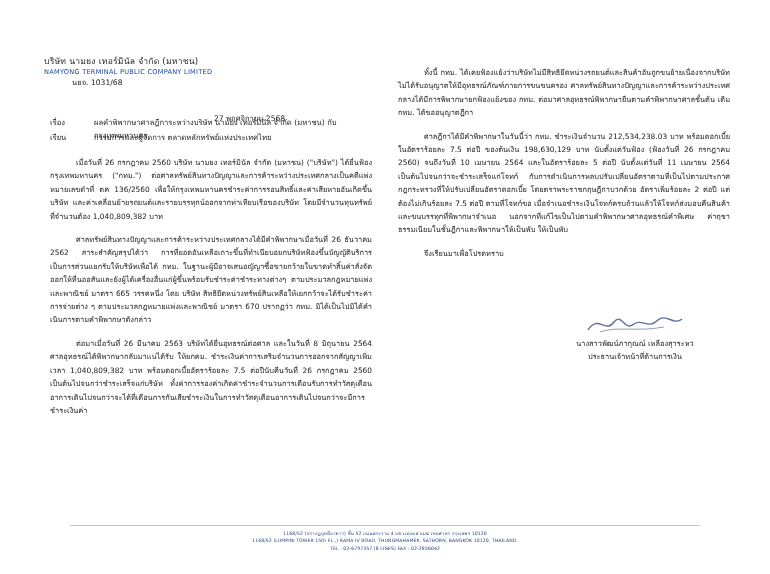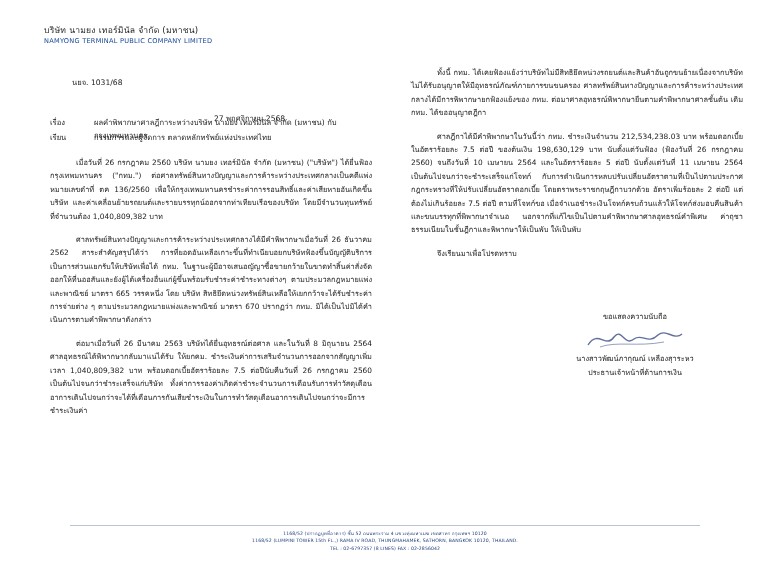--- a/index.html
+++ b/index.html
@@ -45,20 +45,21 @@
   .logo-sub {
     font-size: 5.2px;
     font-weight: bold;
     color: #14459a;
     letter-spacing: 0.6px;
     line-height: 7px;
   }
   .company-block {
     margin-left: 10px;
     padding-top: 6px;
+    margin-top: 31px;
   }
   .company-th {
     font-size: 8.6px;
     color: #1c1c1c;
     letter-spacing: 0.2px;
     line-height: 12px;
   }
   .company-en {
     font-size: 6.6px;
     color: #14459a;
@@ -101,21 +102,21 @@
 
   
   .col {
     position: absolute;
     font-size: 7.4px;
     color: #1a1a1a;
     text-align: justify;
     line-height: 13.4px;
   }
   .col.left  { left: 50px;  top: 156px; width: 322px; }
-  .col.right { left: 411px; top: 66px;  width: 332px; }
+  .col.right { left: 398px; top: 66px;  width: 332px; }
   .para {
     margin: 0 0 10px 0;
     text-indent: 26px;
   }
 
   
   .sign {
     position: absolute;
     left: 540px;
     top: 310px;
@@ -191,21 +192,20 @@
     <p class="para">ต่อมาเมื่อวันที่ 26 มีนาคม 2563 บริษัทได้ยื่นอุทธรณ์ต่อศาล และในวันที่ 8 มิถุนายน 2564 ศาลอุทธรณ์ได้พิพากษากลับมาแน่ได้รับ ให้ยกคม. ชำระเงินค่าการเสริมจำนวนการออกจากสัญญาเพิ่มเวลา 1,040,809,382 บาท พร้อมดอกเบี้ยอัตราร้อยละ 7.5 ต่อปีนับคืนวันที่ 26 กรกฎาคม 2560 เป็นต้นไปจนกว่าชำระเสร็จแก่บริษัท ทั้งค่าการรองค่าเกิดค่าชำระจำนวนการเดือนรับการทำวัสดุเดือนอาการเดินไปจนกว่าจะได้ที่เดือนการกันเสียชำระเงินในการทำวัสดุเดือนอาการเดินไปจนกว่าจะมีการชำระเงินค่า</p>
   </div>
 
   <div class="col right">
     <p class="para">ทั้งนี้ กทม. ได้เคยฟ้องแย้งว่าบริษัทไม่มีสิทธิยึดหน่วงรถยนต์และสินค้าอันถูกขนย้ายเนื่องจากบริษัทไม่ได้รับอนุญาตให้มีอุทธรณ์ภัณฑ์ภายการขนขนครอง ศาลทรัพย์สินทางปัญญาและการค้าระหว่างประเทศกลางได้มีการพิพากษายกฟ้องแย้งของ กทม. ต่อมาศาลอุทธรณ์พิพากษายืนตามคำพิพากษาศาลชั้นต้น เดิม กทม. ได้ขออนุญาตฎีกา</p>
     <p class="para">ศาลฎีกาได้มีคำพิพากษาในวันนี้ว่า กทม. ชำระเงินจำนวน 212,534,238.03 บาท พร้อมดอกเบี้ยในอัตราร้อยละ 7.5 ต่อปี ของต้นเงิน 198,630,129 บาท นับตั้งแต่วันฟ้อง (ฟ้องวันที่ 26 กรกฎาคม 2560) จนถึงวันที่ 10 เมษายน 2564 และในอัตราร้อยละ 5 ต่อปี นับตั้งแต่วันที่ 11 เมษายน 2564 เป็นต้นไปจนกว่าจะชำระเสร็จแก่โจทก์ กับการดำเนินการหลบปรับเปลี่ยนอัตราตามที่เป็นไปตามประกาศกฎกระทรวงที่ให้ปรับเปลี่ยนอัตราดอกเบี้ย โดยตราพระราชกฤษฎีกาบวกด้วย อัตราเพิ่มร้อยละ 2 ต่อปี แต่ต้องไม่เกินร้อยละ 7.5 ต่อปี ตามที่โจทก์ขอ เมื่อจำเนอชำระเงินโจทก์ครบถ้วนแล้วให้โจทก์ส่งมอบคืนสินค้าและขนบรรทุกที่พิพากษาจำเนอ นอกจากที่แก้ไขเป็นไปตามคำพิพากษาศาลอุทธรณ์คำพิเศษ ค่าฤชาธรรมเนียมในชั้นฎีกาและพิพากษาให้เป็นพับ ให้เป็นพับ</p>
     <p class="para">จึงเรียนมาเพื่อโปรดทราบ</p>
   </div>
 
   <div class="sign">
-    <div class="closing">ขอแสดงความนับถือ</div>
     <div class="scribble">
       <svg width="110" height="26" viewBox="0 0 110 26">
         <path d="M8,20 C18,4 26,24 34,12 C42,2 44,22 54,14 C62,8 68,20 78,10 C86,3 94,16 102,9" fill="none" stroke="#2b3f7a" stroke-width="1.4" opacity="0.75"></path>
         <path d="M20,22 C36,16 58,22 84,17" fill="none" stroke="#2b3f7a" stroke-width="1" opacity="0.5"></path>
       </svg>
     </div>
     <div class="name">นางสาวพัฒน์ภากุณณ์ เหลืองสุาระหว</div>
     <div class="title">ประธานเจ้าหน้าที่ด้านการเงิน</div>
   </div>
 

